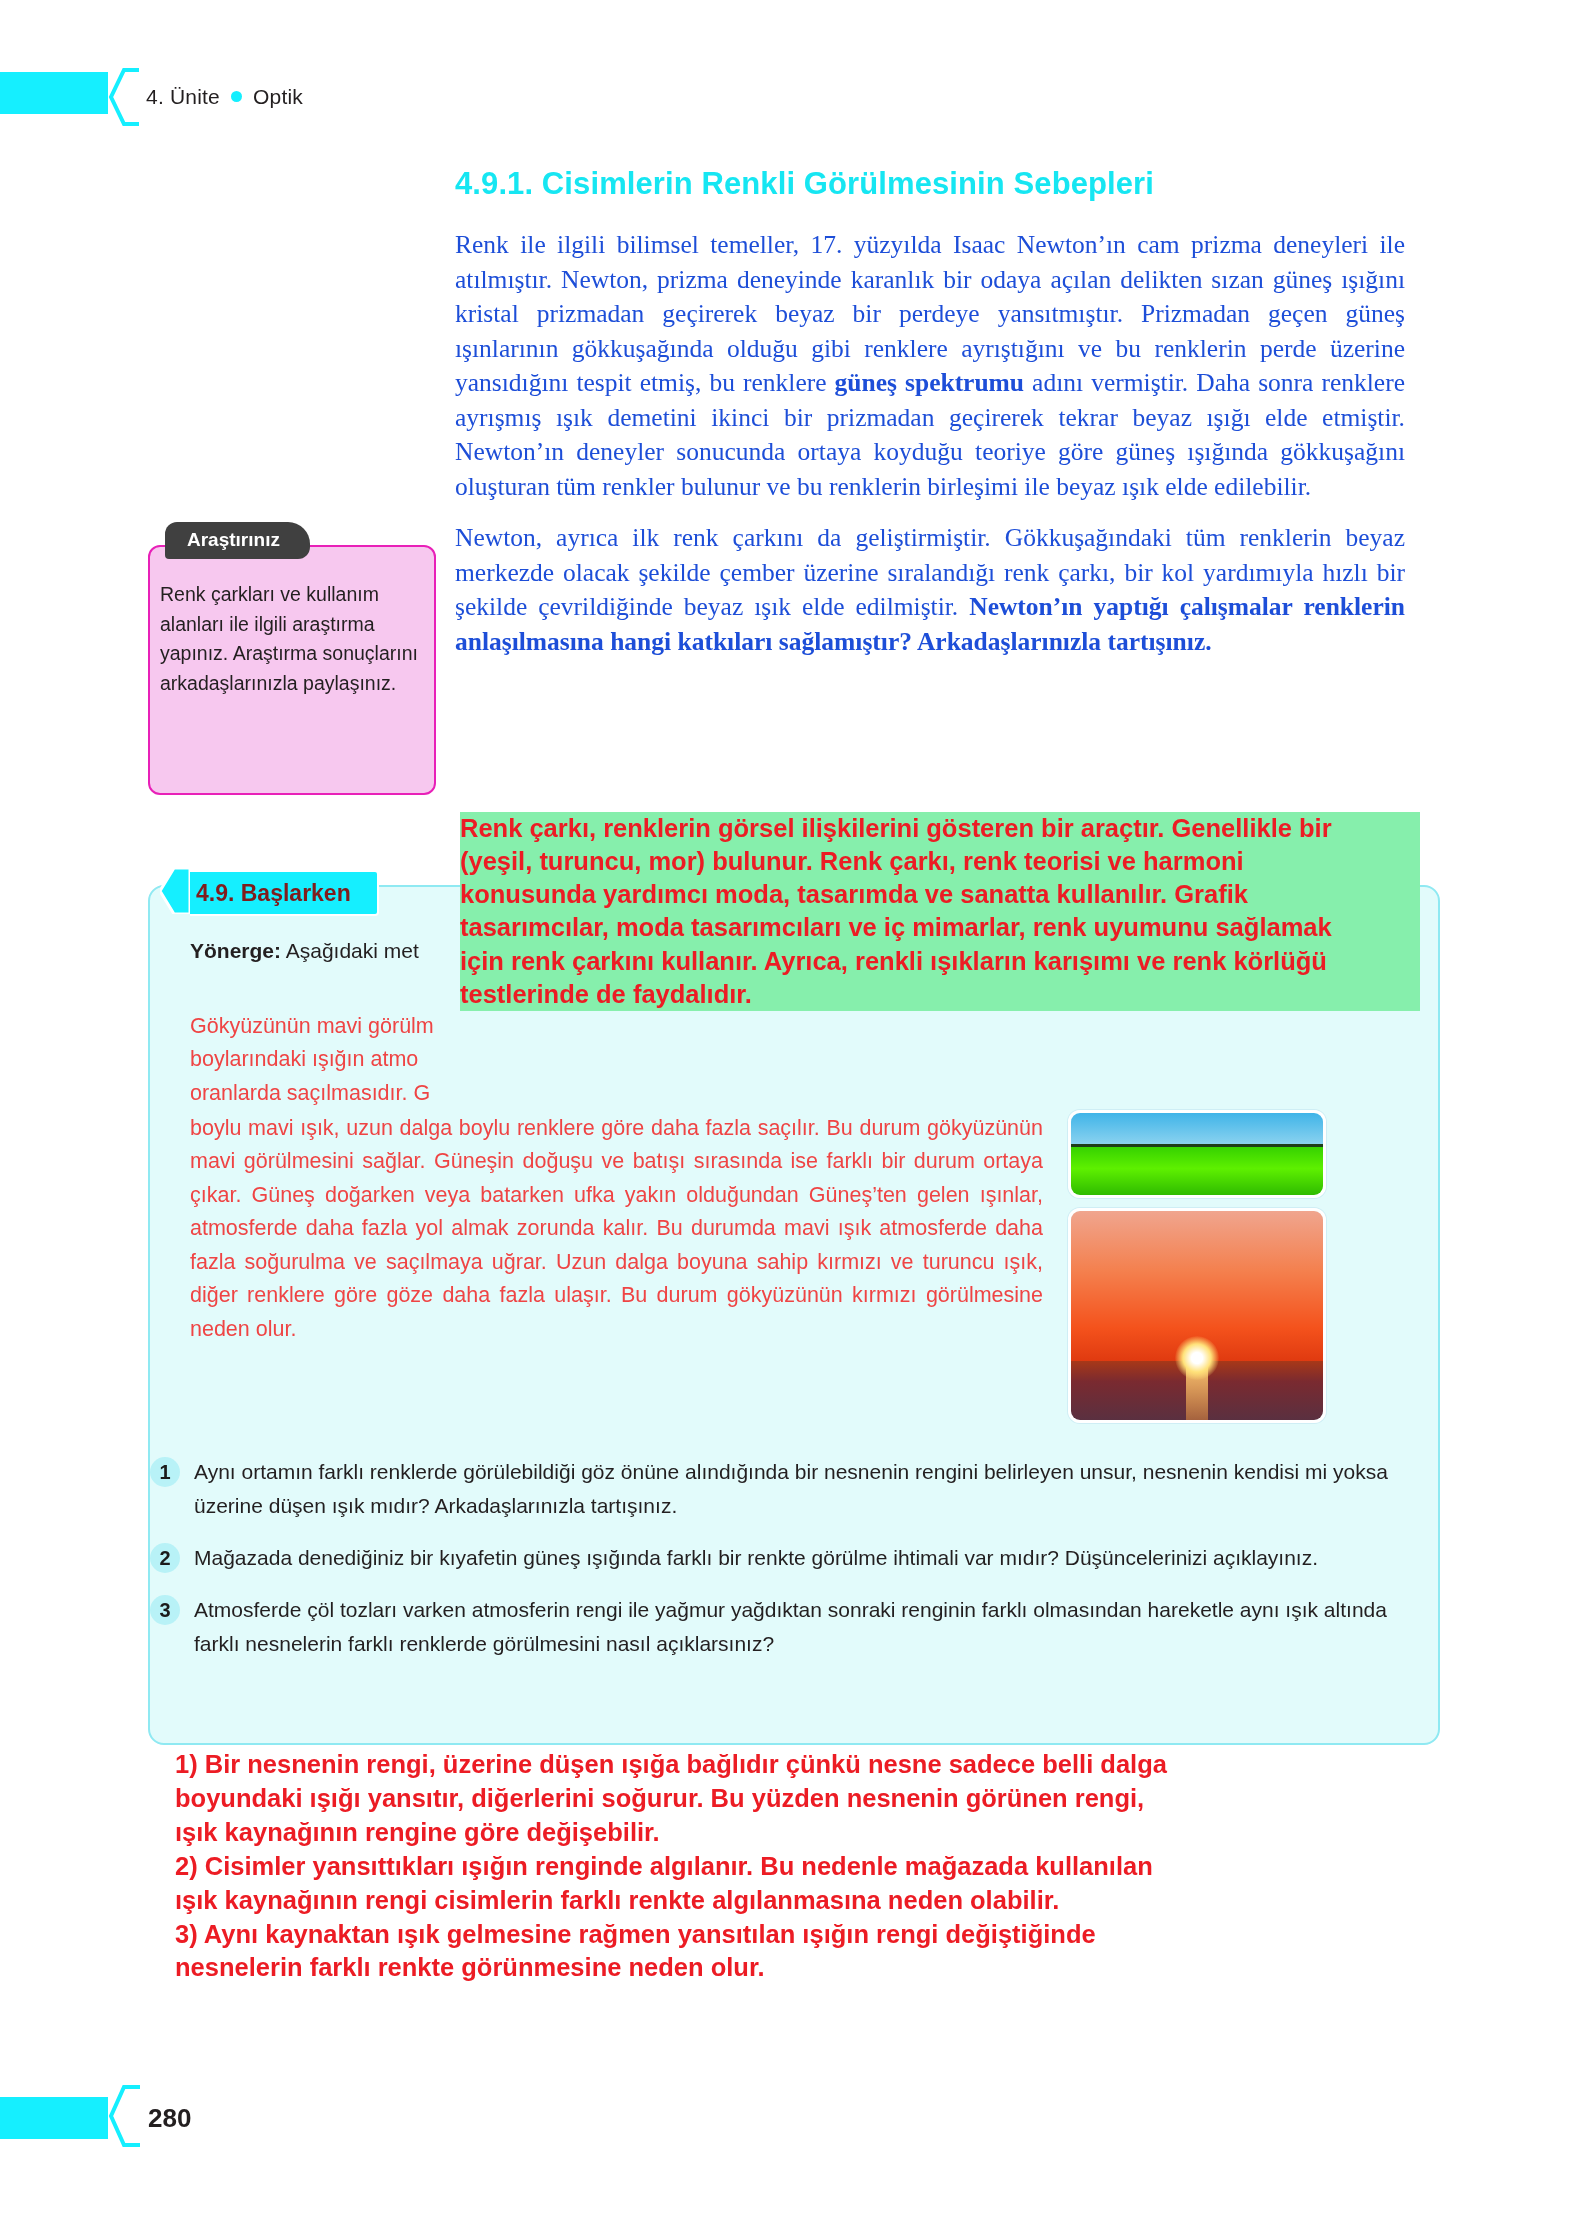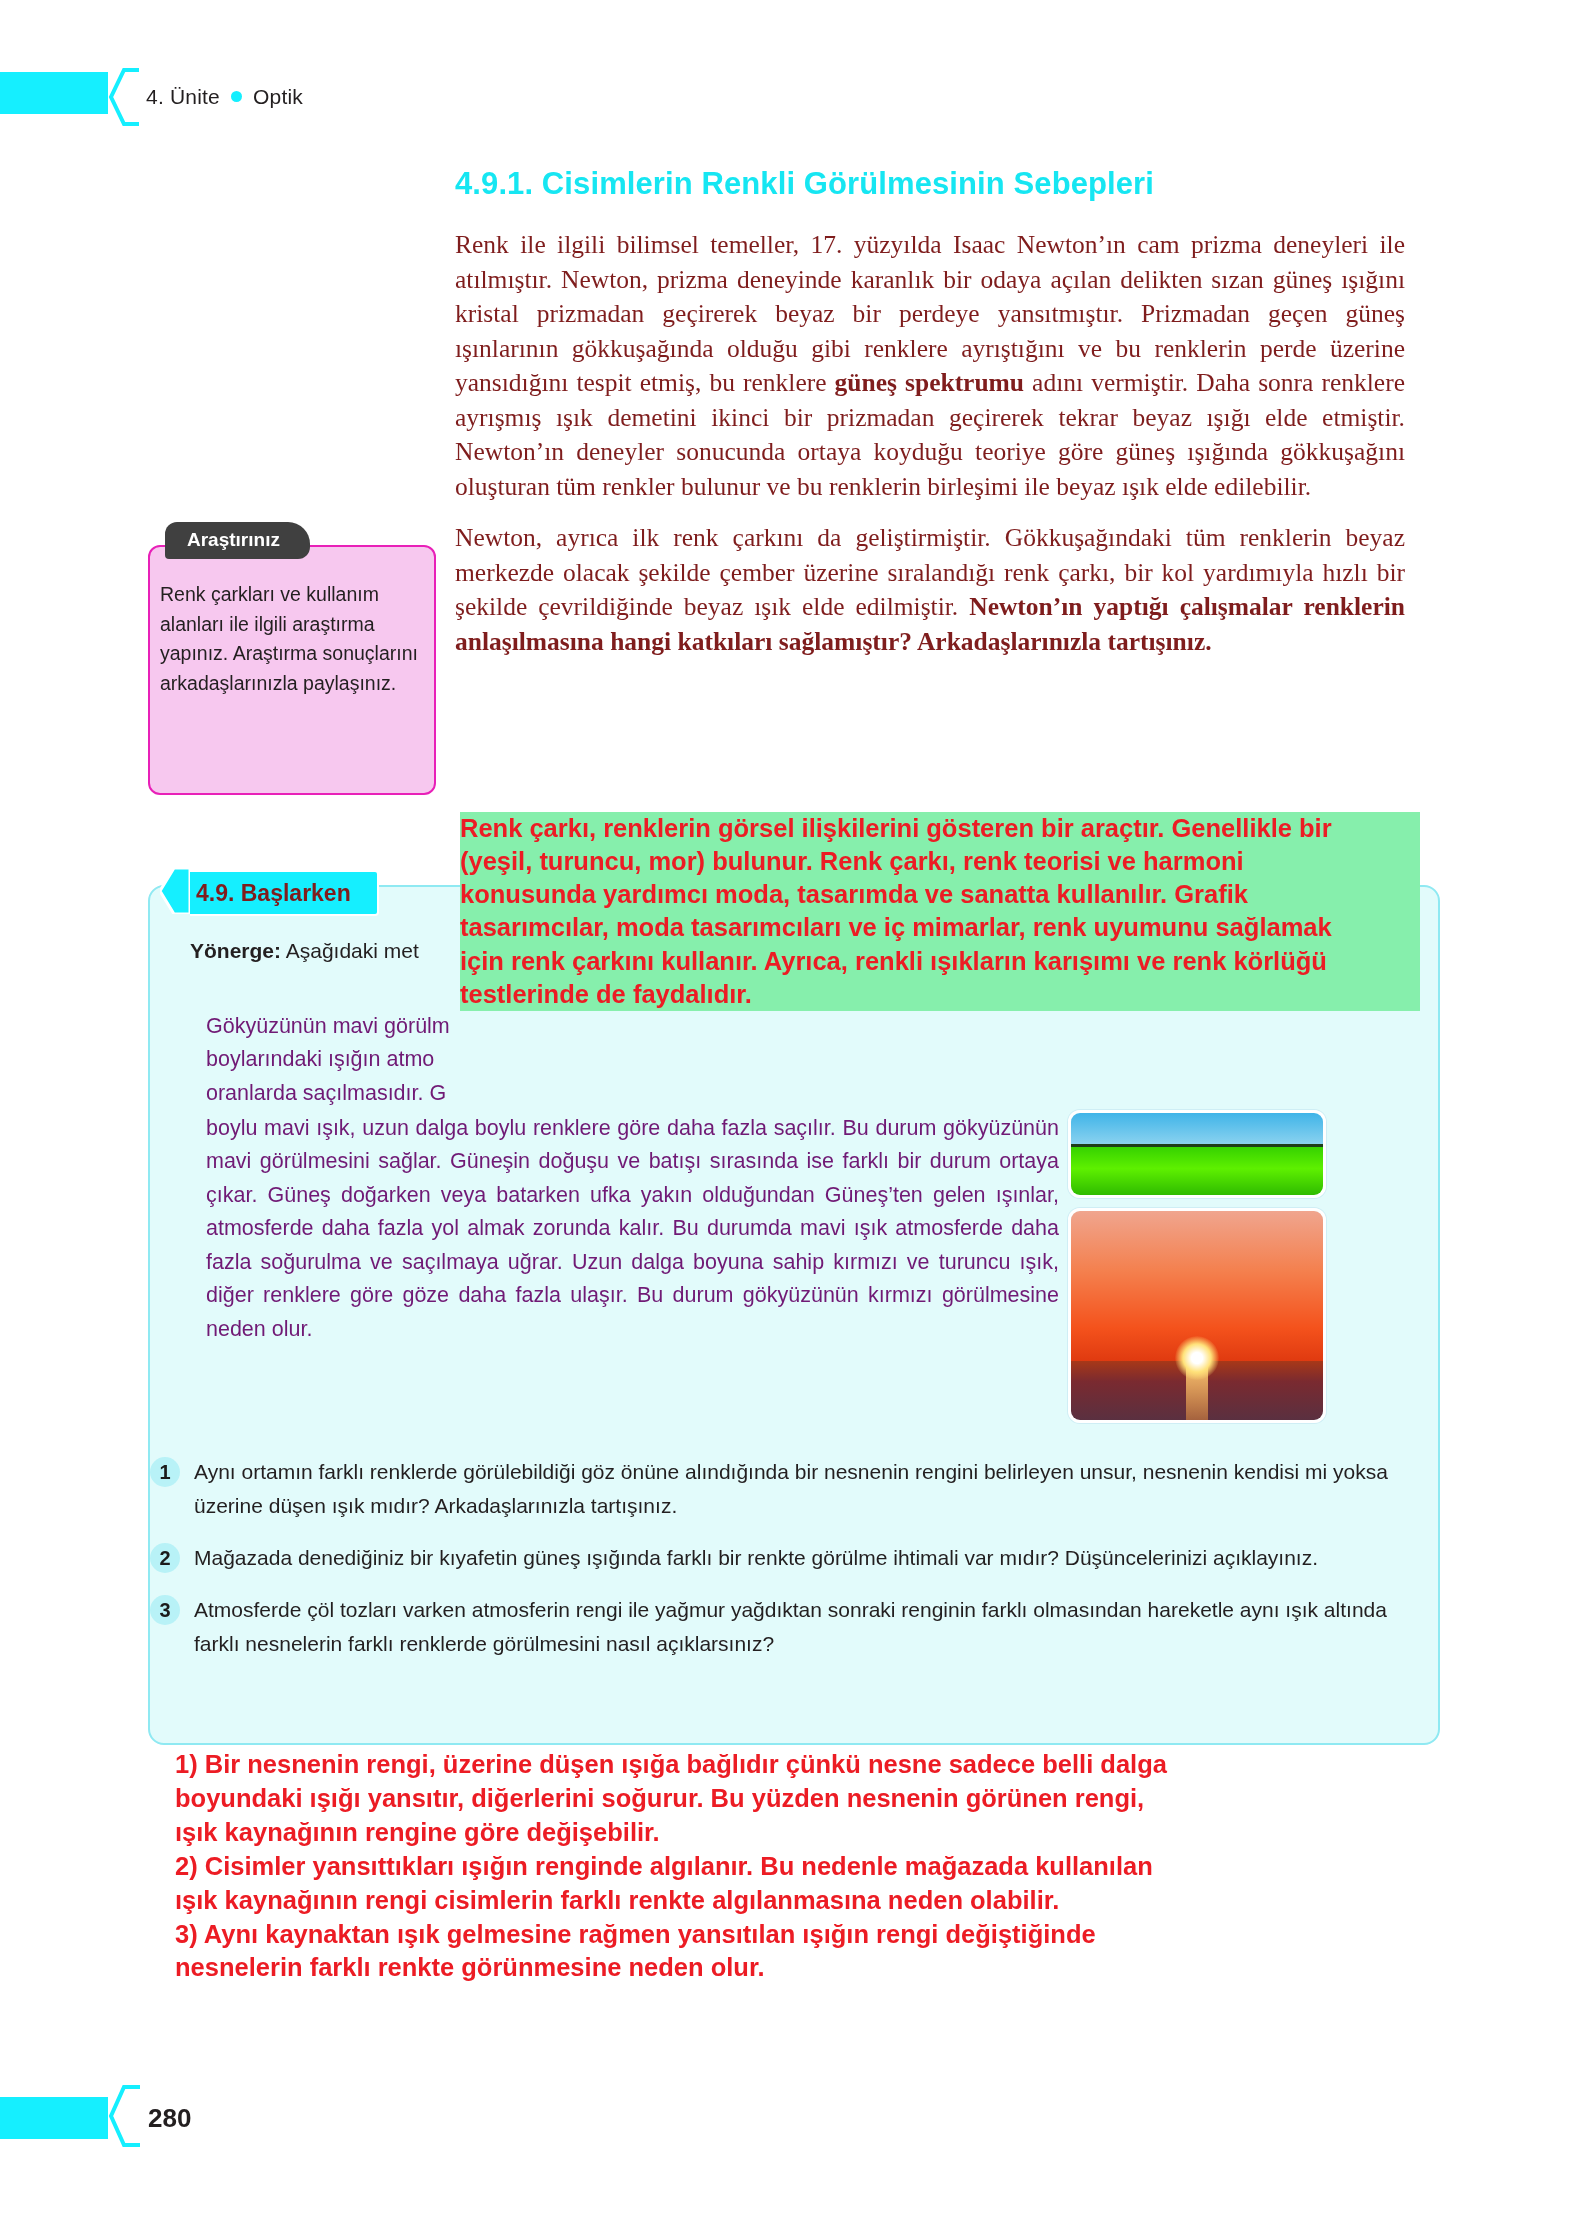--- a/index.html
+++ b/index.html
@@ -55,21 +55,21 @@
   .sec-title {
     position:absolute; left:455px; top:166px;
     font-size:31px; font-weight:bold; color:#16e6f2;
     letter-spacing:.1px; white-space:nowrap;
   }
 
   
   .serif-col {
     position:absolute; left:455px; top:228px; width:950px;
     font-family:"Liberation Serif", serif;
-    font-size:25.5px; line-height:1.355; color:#7f1d1d;
+    font-size:25.5px; line-height:1.355; color:#1d4ed8;
     text-align:justify;
   }
   .serif-col p { margin:0 0 17px 0; }
   .serif-col b { font-weight:bold; }
   .q-bold { font-weight:bold; }
 
   
   .pink-box {
     position:absolute; left:148px; top:545px;
     width:288px; height:250px;
@@ -116,23 +116,23 @@
     white-space:nowrap;
   }
 
   .yonerge {
     position:absolute; left:190px; top:935px;
     width:1210px; font-size:21px; line-height:1.5; color:#231f20;
   }
   .yonerge b { font-weight:bold; }
 
   .body-text {
-    position:absolute; left:164px; top:1000px;
+    position:absolute; left:148px; top:1000px;
     width:1216px;
-    font-size:21.5px; line-height:1.555; color:#701a75;
+    font-size:21.5px; line-height:1.555; color:#ef4444;
     text-align:justify;
   }
   .body-text .narrow {
     width:1060px;
   }
   .body-text p { margin:0; padding:0 0 0 42px; }
 
   
   .photo-col {
     position:absolute; left:1068px; top:1110px; width:260px;

